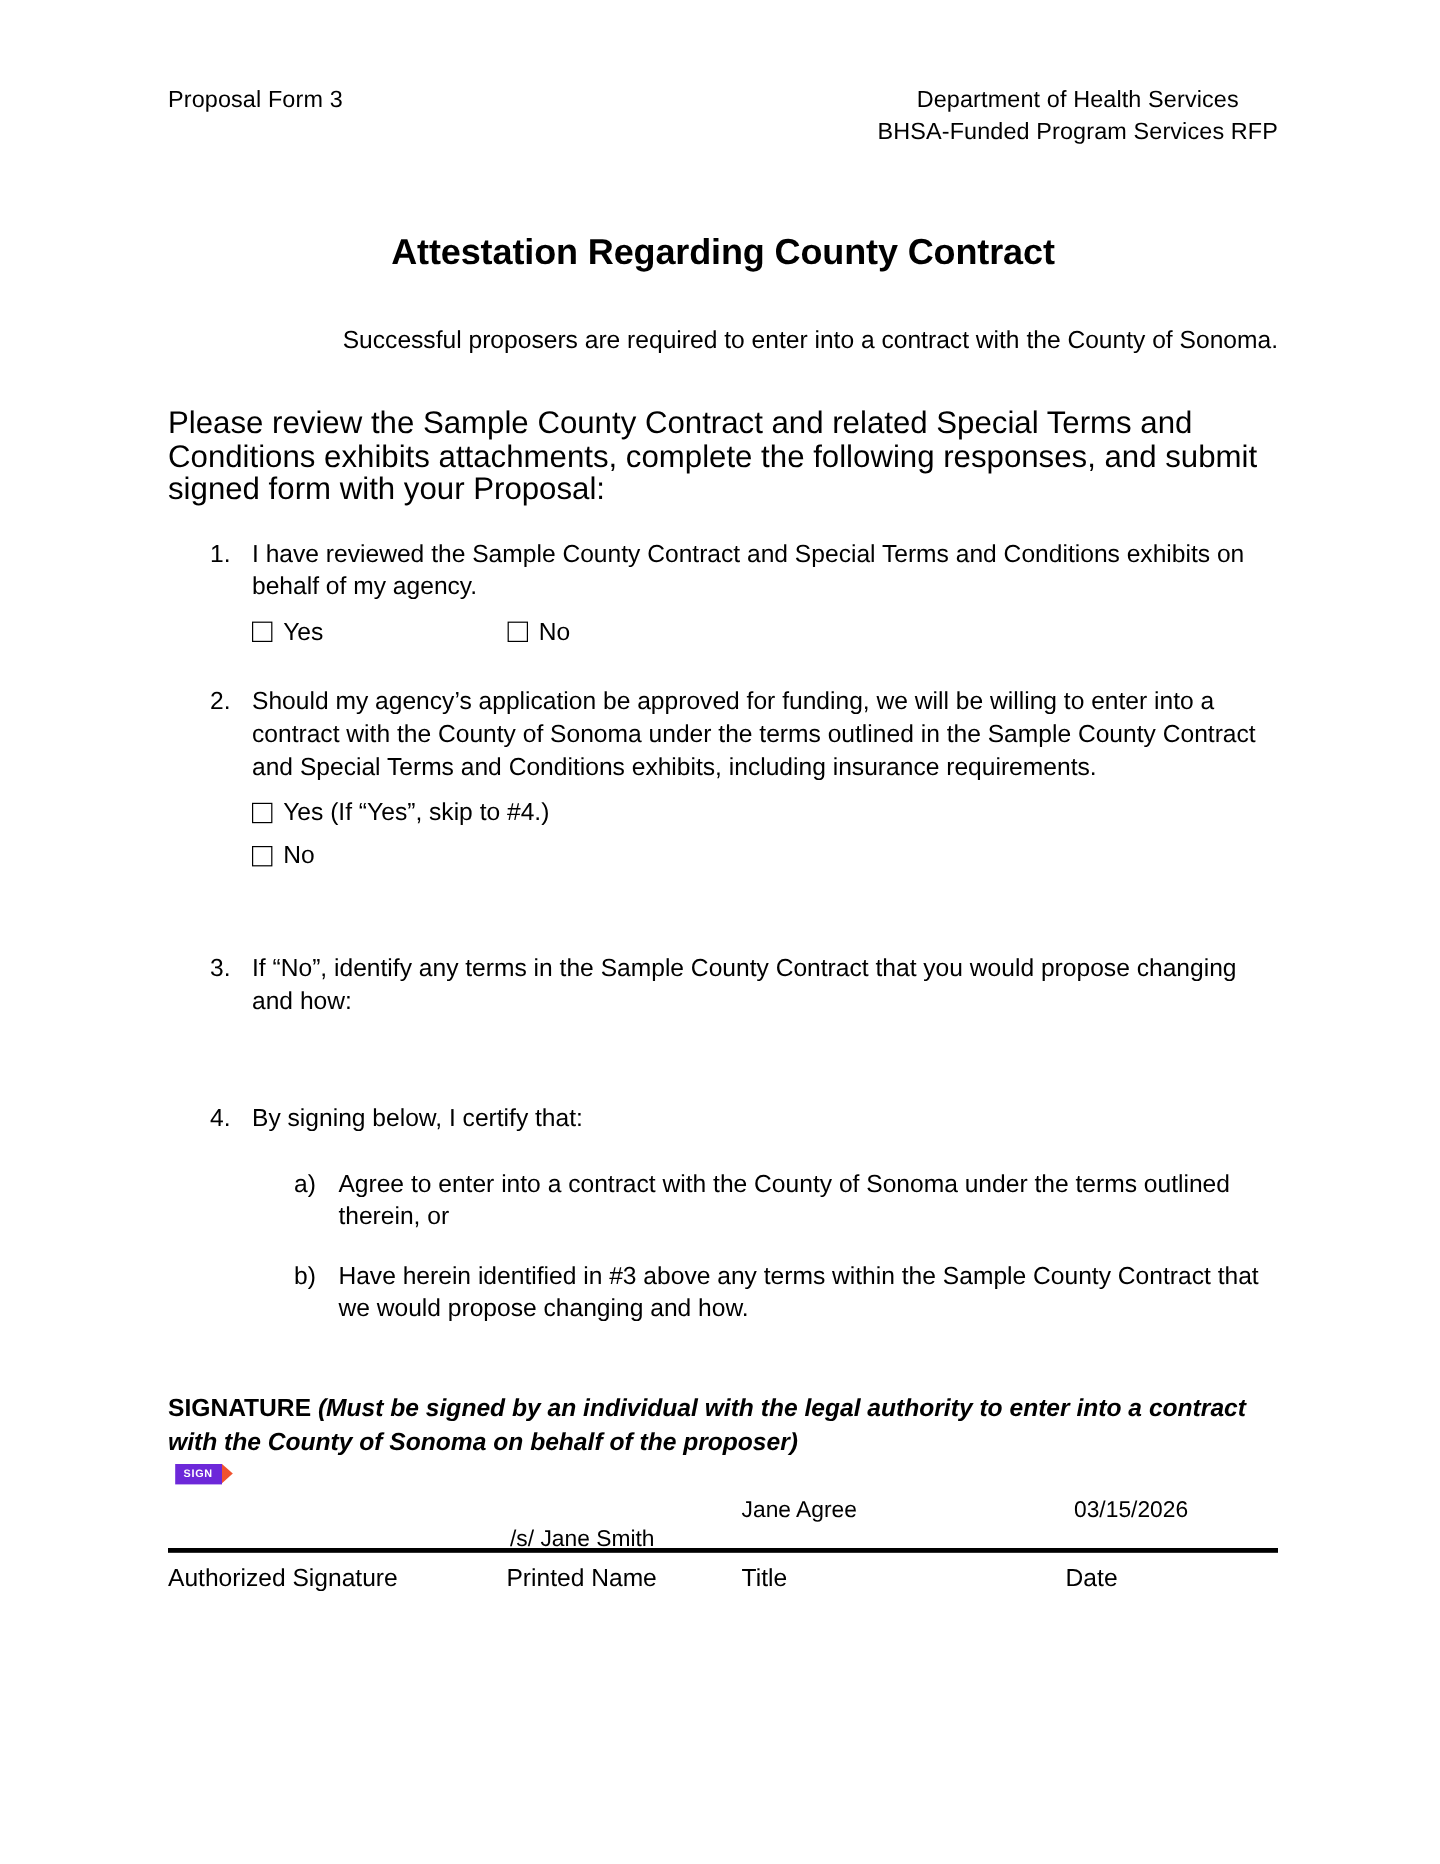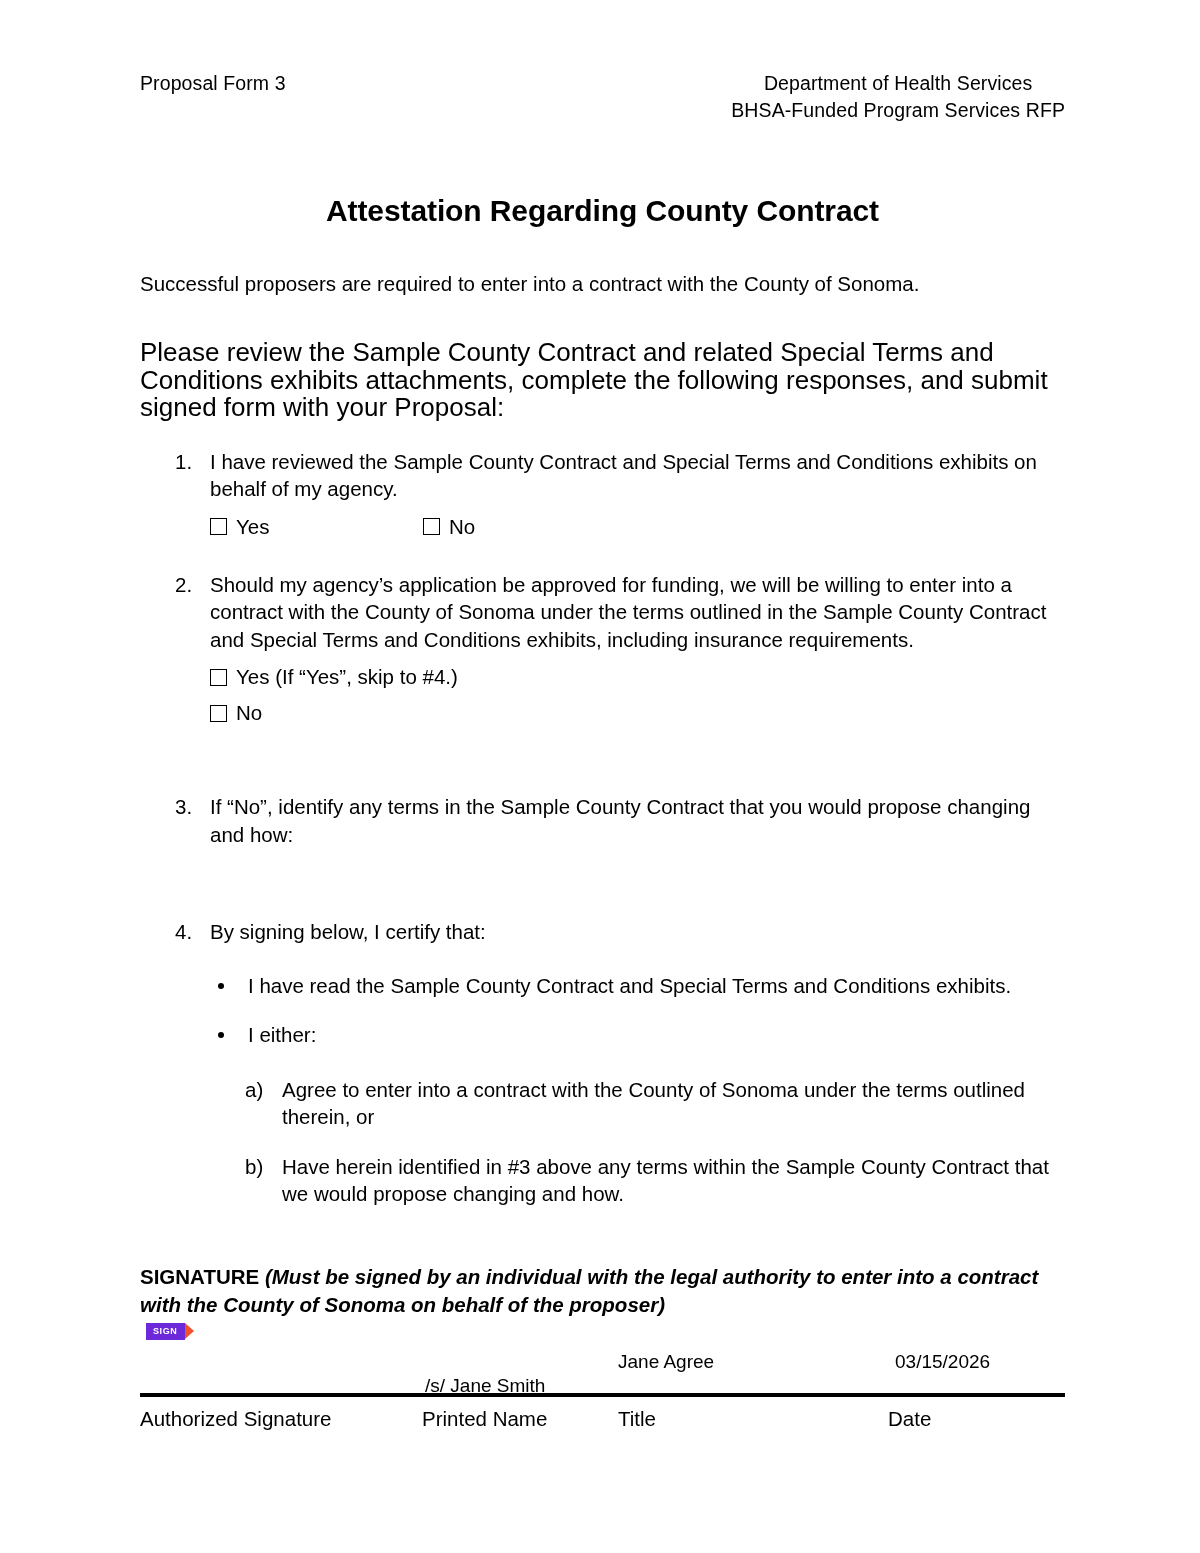--- a/index.html
+++ b/index.html
@@ -61,20 +61,21 @@
     font-weight: bold;
     margin-top: 36px;
     letter-spacing: -0.1px;
   }
 
   
   .intro-1 {
     margin-top: 42px;
     font-size: 20.5px;
     line-height: 28px;
+    text-align: right;
   }
   .intro-2 {
     margin-top: 41px;
     font-size: 26px;
     line-height: 27.5px;
     width: 910px;
   }
 
   
   .num-list { margin-top: 14px; }
@@ -296,30 +297,20 @@
       <div class="num-item item-gap-3">
         <span class="marker">3.</span>
         <span class="body">If “No”, identify any terms in the Sample County Contract that you would propose changing and how:</span>
       </div>
 
       <div class="num-item item-gap-4">
         <span class="marker">4.</span>
         <span class="body">By signing below, I certify that:</span>
       </div>
 
-      <div class="bullet-list">
-        <div class="bullet-item">
-          <span class="dot"></span>
-          <span>I have read the Sample County Contract and Special Terms and Conditions exhibits.</span>
-        </div>
-        <div class="bullet-item">
-          <span class="dot"></span>
-          <span>I either:</span>
-        </div>
-      </div>
 
       <div class="alpha-list">
         <div class="alpha-item">
           <span class="marker">a)</span>
           <span>Agree to enter into a contract with the County of Sonoma under the terms outlined therein, or</span>
         </div>
         <div class="alpha-item">
           <span class="marker">b)</span>
           <span>Have herein identified in #3 above any terms within the Sample County Contract that we would propose changing and how.</span>
         </div>

